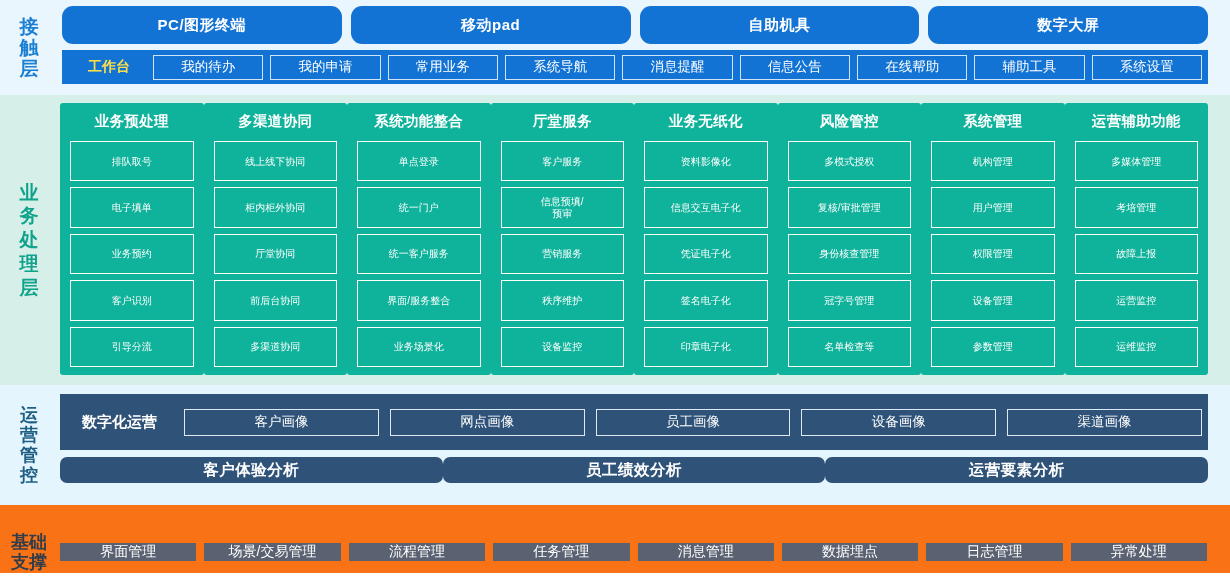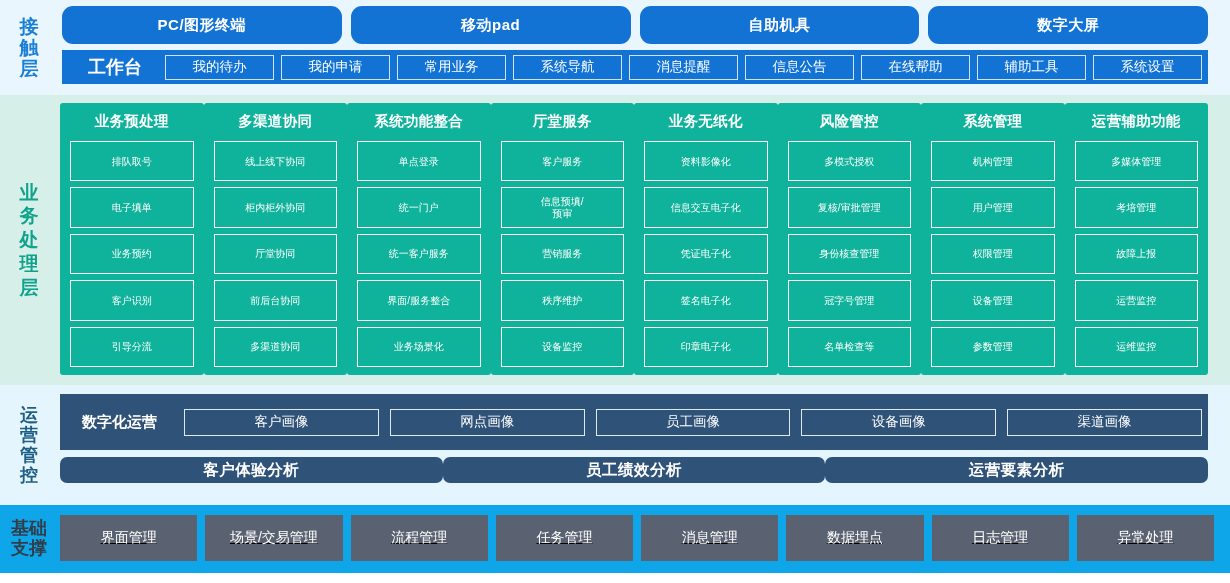--- a/index.html
+++ b/index.html
@@ -71,22 +71,22 @@
   }
   .nav-bar {
     height: 34px;
     background: #1273d4;
     display: flex;
     align-items: center;
     padding: 0 6px;
     gap: 7px;
   }
   .nav-title {
-    color: #ffffff;
-    font-size: 18px;
+    color: #fde047;
+    font-size: 14px;
     font-weight: bold;
     padding: 0 16px 0 20px;
     white-space: nowrap;
   }
   .nav-item {
     flex: 1;
     height: 25px;
     border: 1px solid #cfe4f8;
     color: #ffffff;
     font-size: 13.5px;
@@ -207,33 +207,33 @@
     align-items: center;
     justify-content: center;
     letter-spacing: .5px;
   }
 
   
   .foundation-layer {
     height: 68px;
     flex: 0 0 68px;
     display: flex;
-    background: #0ea5e9;
+    background: #f97316;
+    align-items: flex-end;
   }
   .foundation-layer .side-label {
     color: #333d4a;
     font-size: 18px;
     line-height: 1.1;
   }
   .found-body {
     flex: 1;
     display: flex;
     gap: 8px;
-    padding: 10px 16px 12px 2px;
-    text-decoration: underline;
+    padding: 10px 23px 12px 2px;
   }
   .found-item {
     flex: 1;
     background: #5a6170;
     color: #ffffff;
     font-size: 14px;
     display: flex;
     align-items: center;
     justify-content: center;
     white-space: nowrap;

